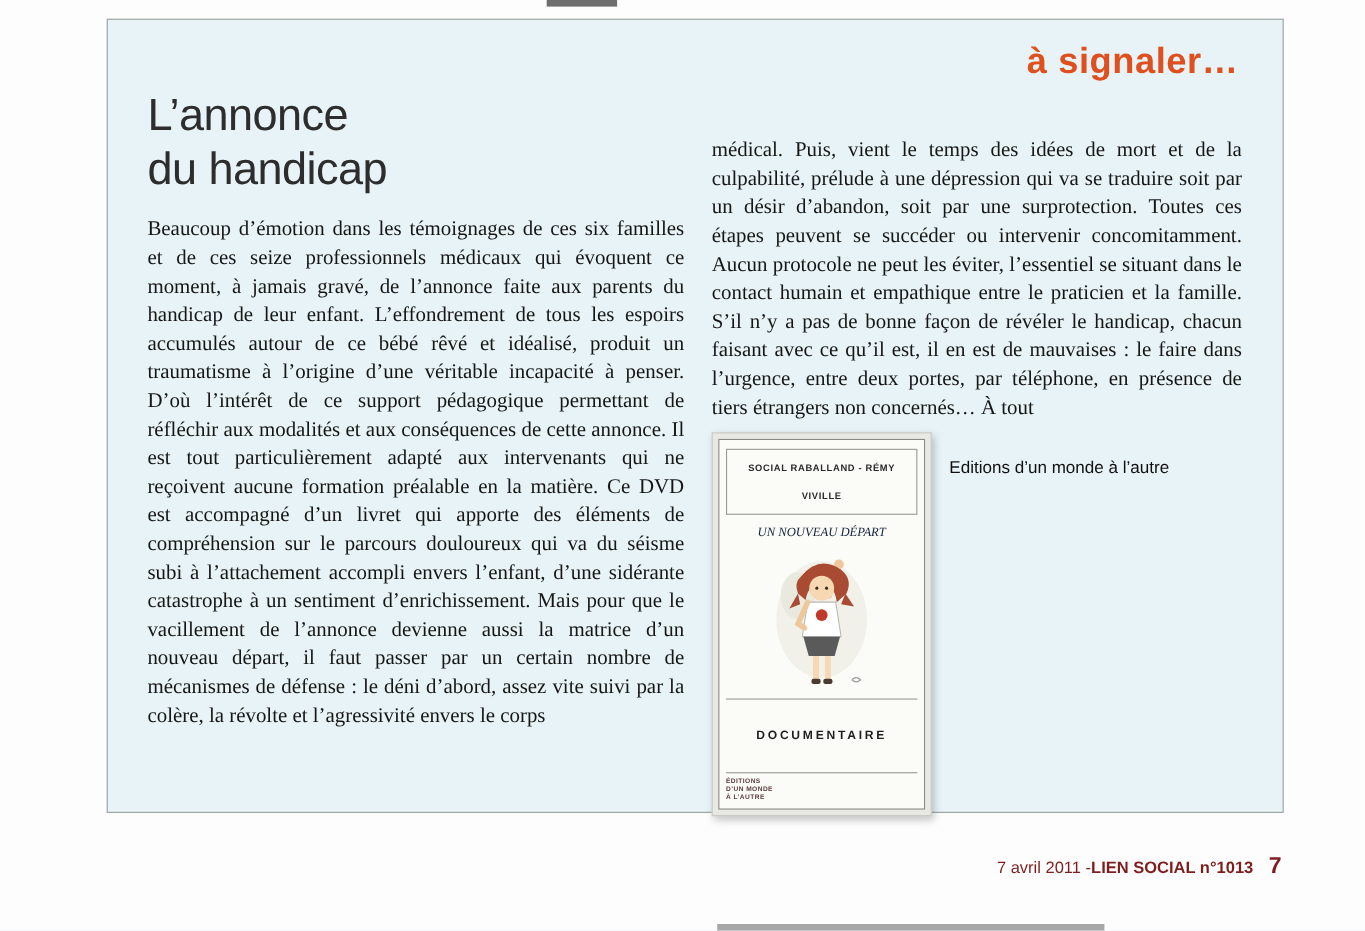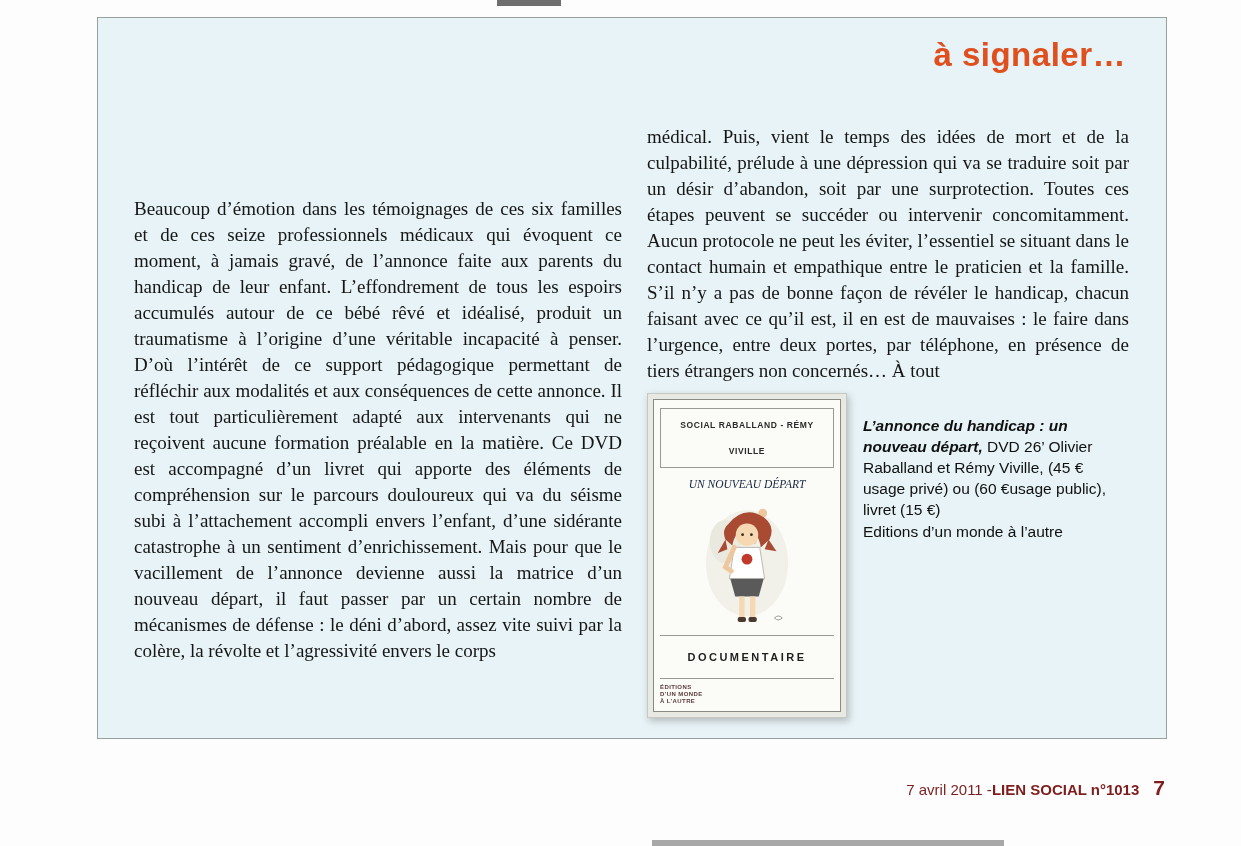--- a/index.html
+++ b/index.html
@@ -45,21 +45,21 @@
     color:#15253f;margin-top:7px;letter-spacing:.3px;
   }
   .dvd-subtitle{
     font-family:"Liberation Serif",serif;font-size:11.5px;font-weight:normal;
     font-style:italic;color:#15253f;margin-top:3px;text-align:center;
   }
   .dvd-art{height:132px;margin-top:4px;display:flex;justify-content:center;align-items:center;}
   .dvd-genre{
     font-family:"Liberation Sans",sans-serif;font-size:11px;font-weight:bold;
     letter-spacing:2.5px;color:#1e1e1e;border-top:1px solid #9a9a94;
-    border-bottom:1px solid #9a9a94;padding:8px 0;margin-top:2px;
+    border-bottom:1px solid #9a9a94;padding:20px 0;margin-top:2px;
   }
   .dvd-pub{
     margin-top:5px;text-align:left;font-family:"Liberation Sans",sans-serif;
     font-size:6px;line-height:7px;font-weight:bold;color:#5a3a3a;
     white-space:pre-line;letter-spacing:.4px;
   }
   
   .caption{
     margin-top:22px;font-family:"Liberation Sans",sans-serif;
     font-size:15.5px;line-height:21px;color:#101010;text-align:left;
@@ -81,20 +81,24 @@
 </head>
 <body>
 
 <div class="artifact-top"></div>
 <div class="artifact-bottom"></div>
 
 <div class="panel">
 
   <div class="section-label">à signaler…</div>
 
+  <div class="article-title">
+    <div>L’annonce</div>
+    <div>du handicap</div>
+  </div>
 
   <div class="col col-left">
     <p>Beaucoup d’émotion dans les témoignages de ces six familles et de ces seize professionnels médicaux qui évoquent ce moment, à jamais gravé, de l’annonce faite aux parents du handicap de leur enfant. L’effondrement de tous les espoirs accumulés autour de ce bébé rêvé et idéalisé, produit un traumatisme à l’origine d’une véritable incapacité à penser. D’où l’intérêt de ce support pédagogique permettant de réfléchir aux modalités et aux conséquences de cette annonce. Il est tout particulièrement adapté aux intervenants qui ne reçoivent aucune formation préalable en la matière. Ce DVD est accompagné d’un livret qui apporte des éléments de compréhension sur le parcours douloureux qui va du séisme subi à l’attachement accompli envers l’enfant, d’une sidérante catastrophe à un sentiment d’enrichissement. Mais pour que le vacillement de l’annonce devienne aussi la matrice d’un nouveau départ, il faut passer par un certain nombre de mécanismes de défense : le déni d’abord, assez vite suivi par la colère, la révolte et l’agressivité envers le corps</p>
   </div>
 
   <div class="col col-right">
     <p>médical. Puis, vient le temps des idées de mort et de la culpabilité, prélude à une dépression qui va se traduire soit par un désir d’abandon, soit par une surprotection. Toutes ces étapes peuvent se succéder ou intervenir concomitamment. Aucun protocole ne peut les éviter, l’essentiel se situant dans le contact humain et empathique entre le praticien et la famille. S’il n’y a pas de bonne façon de révéler le handicap, chacun faisant avec ce qu’il est, il en est de mauvaises : le faire dans l’urgence, entre deux portes, par téléphone, en présence de tiers étrangers non concernés… À tout</p>
 
     <div class="rc-wrap">
 
@@ -135,21 +139,20 @@
           <div class="dvd-genre">DOCUMENTAIRE</div>
           <div class="dvd-pub">ÉDITIONS
 D’UN MONDE
 À L’AUTRE</div>
         </div>
       </div>
 
       <div class="rc-side">
 
         <div class="caption">
-          <p><span class="caption-lead">L’annonce du handicap : un nouveau départ,</span><span> DVD 26’ Olivier Raballand et Rémy Viville, (45 € usage privé) ou (60 €usage public), livret (15 €)</span></p>
           <div class="caption-line">Editions d’un monde à l’autre</div>
         </div>
       </div>
 
     </div>
   </div>
 
 </div>
 
 <div class="footer">

